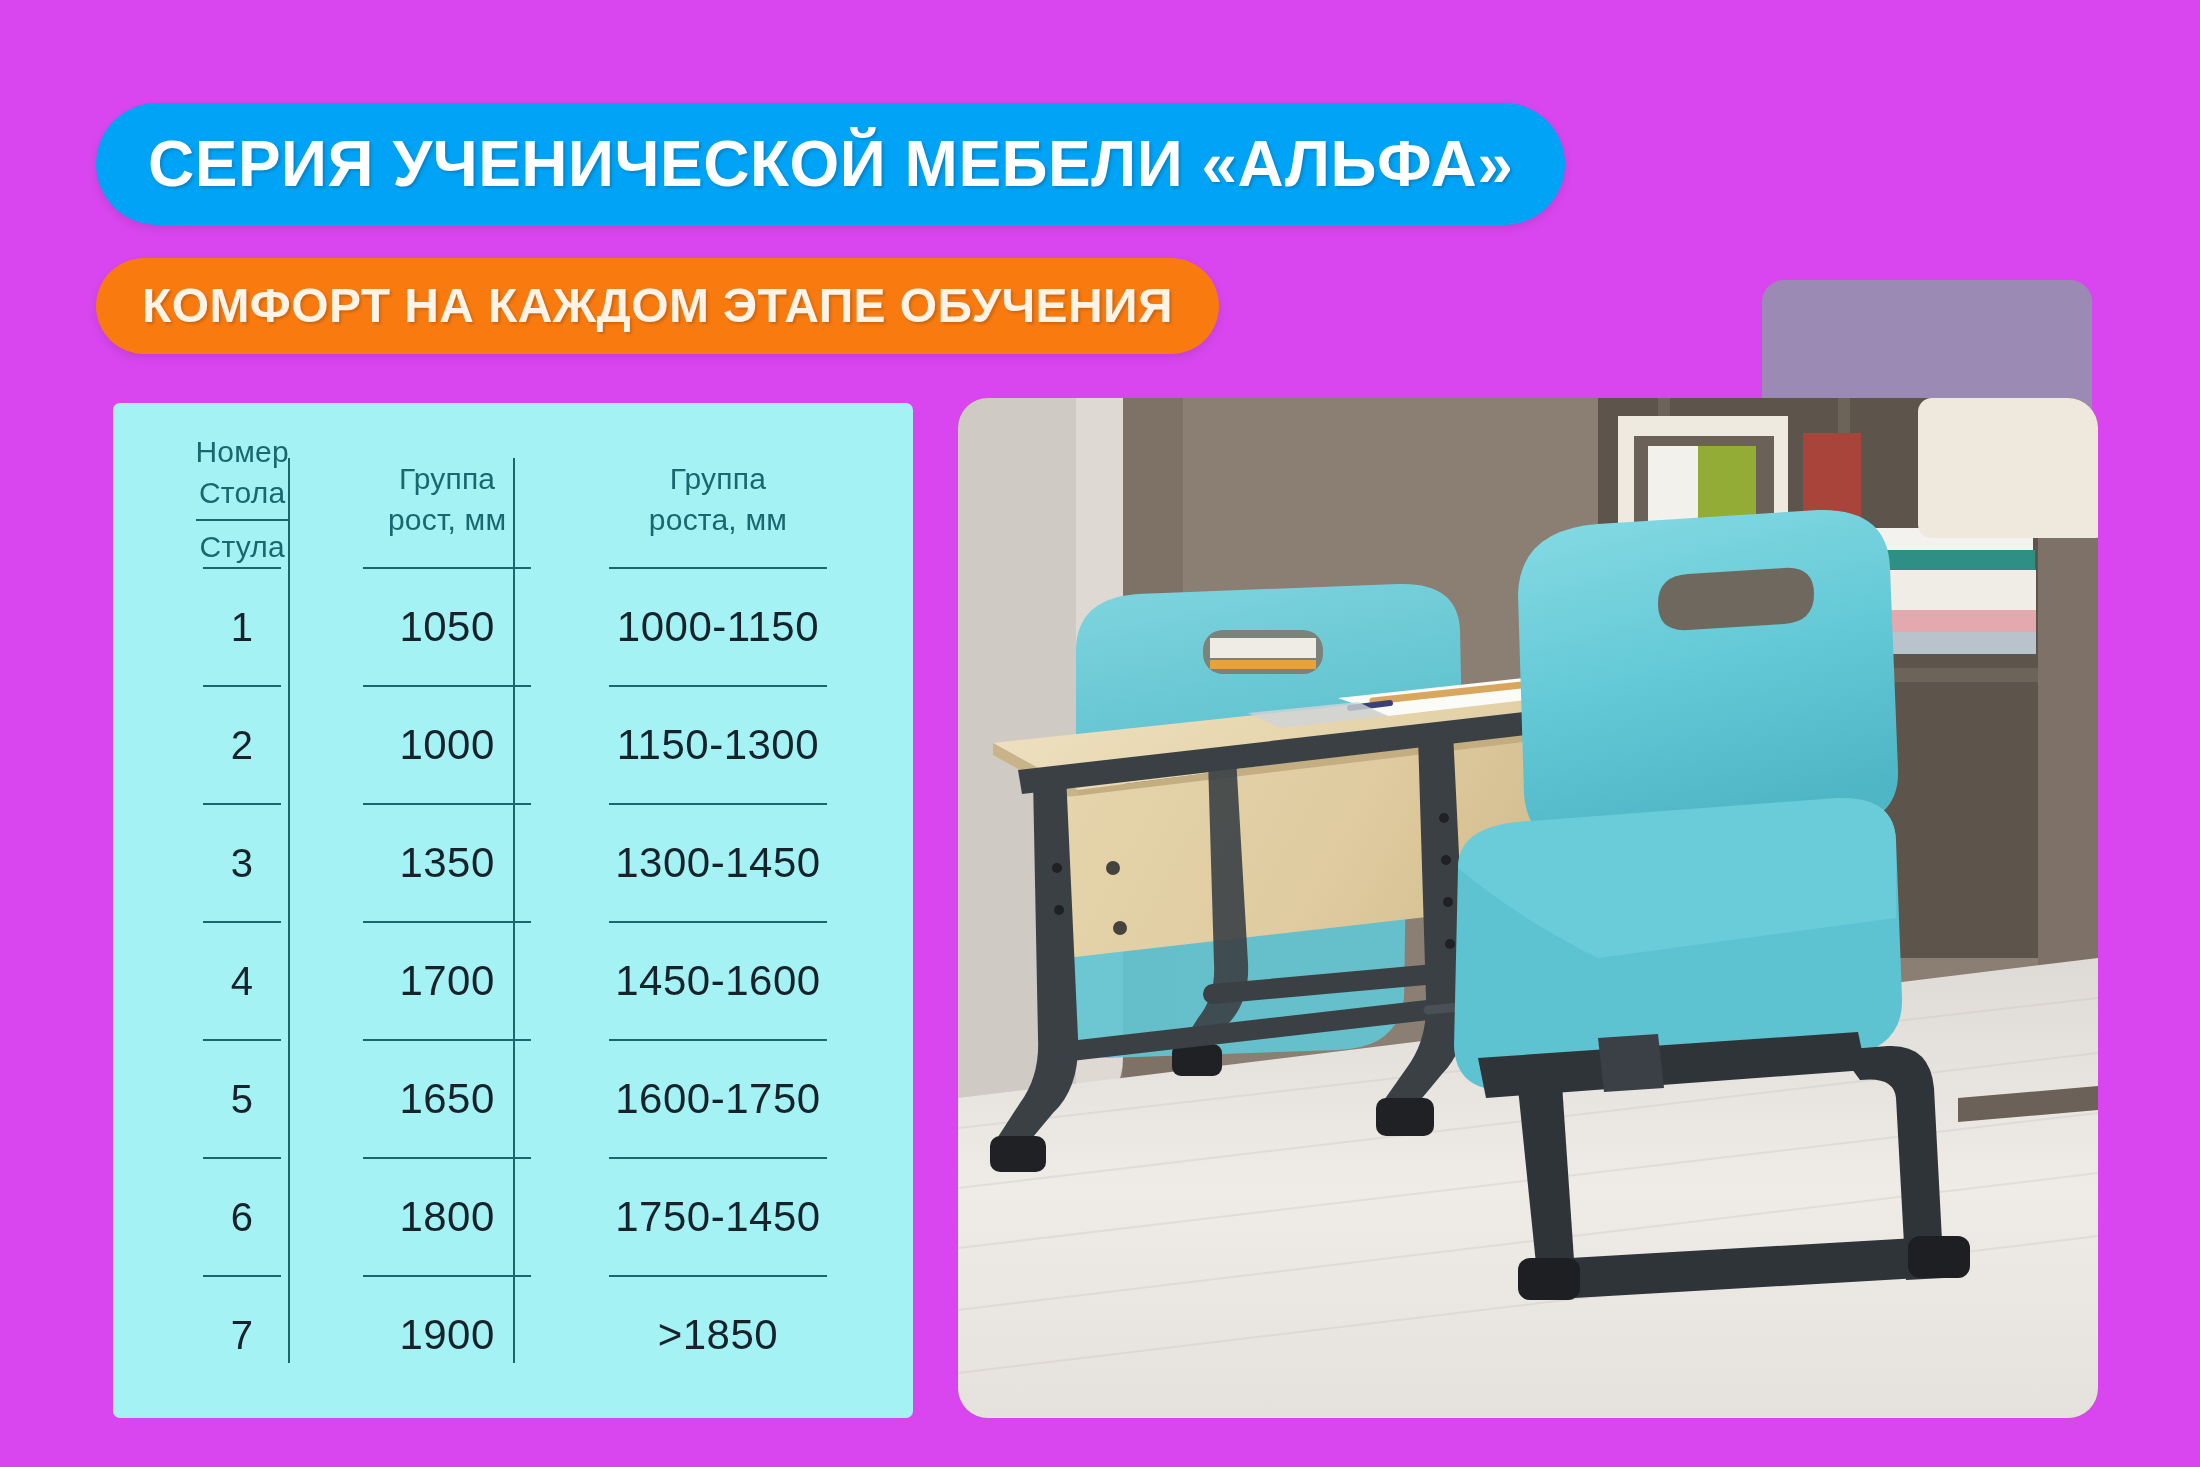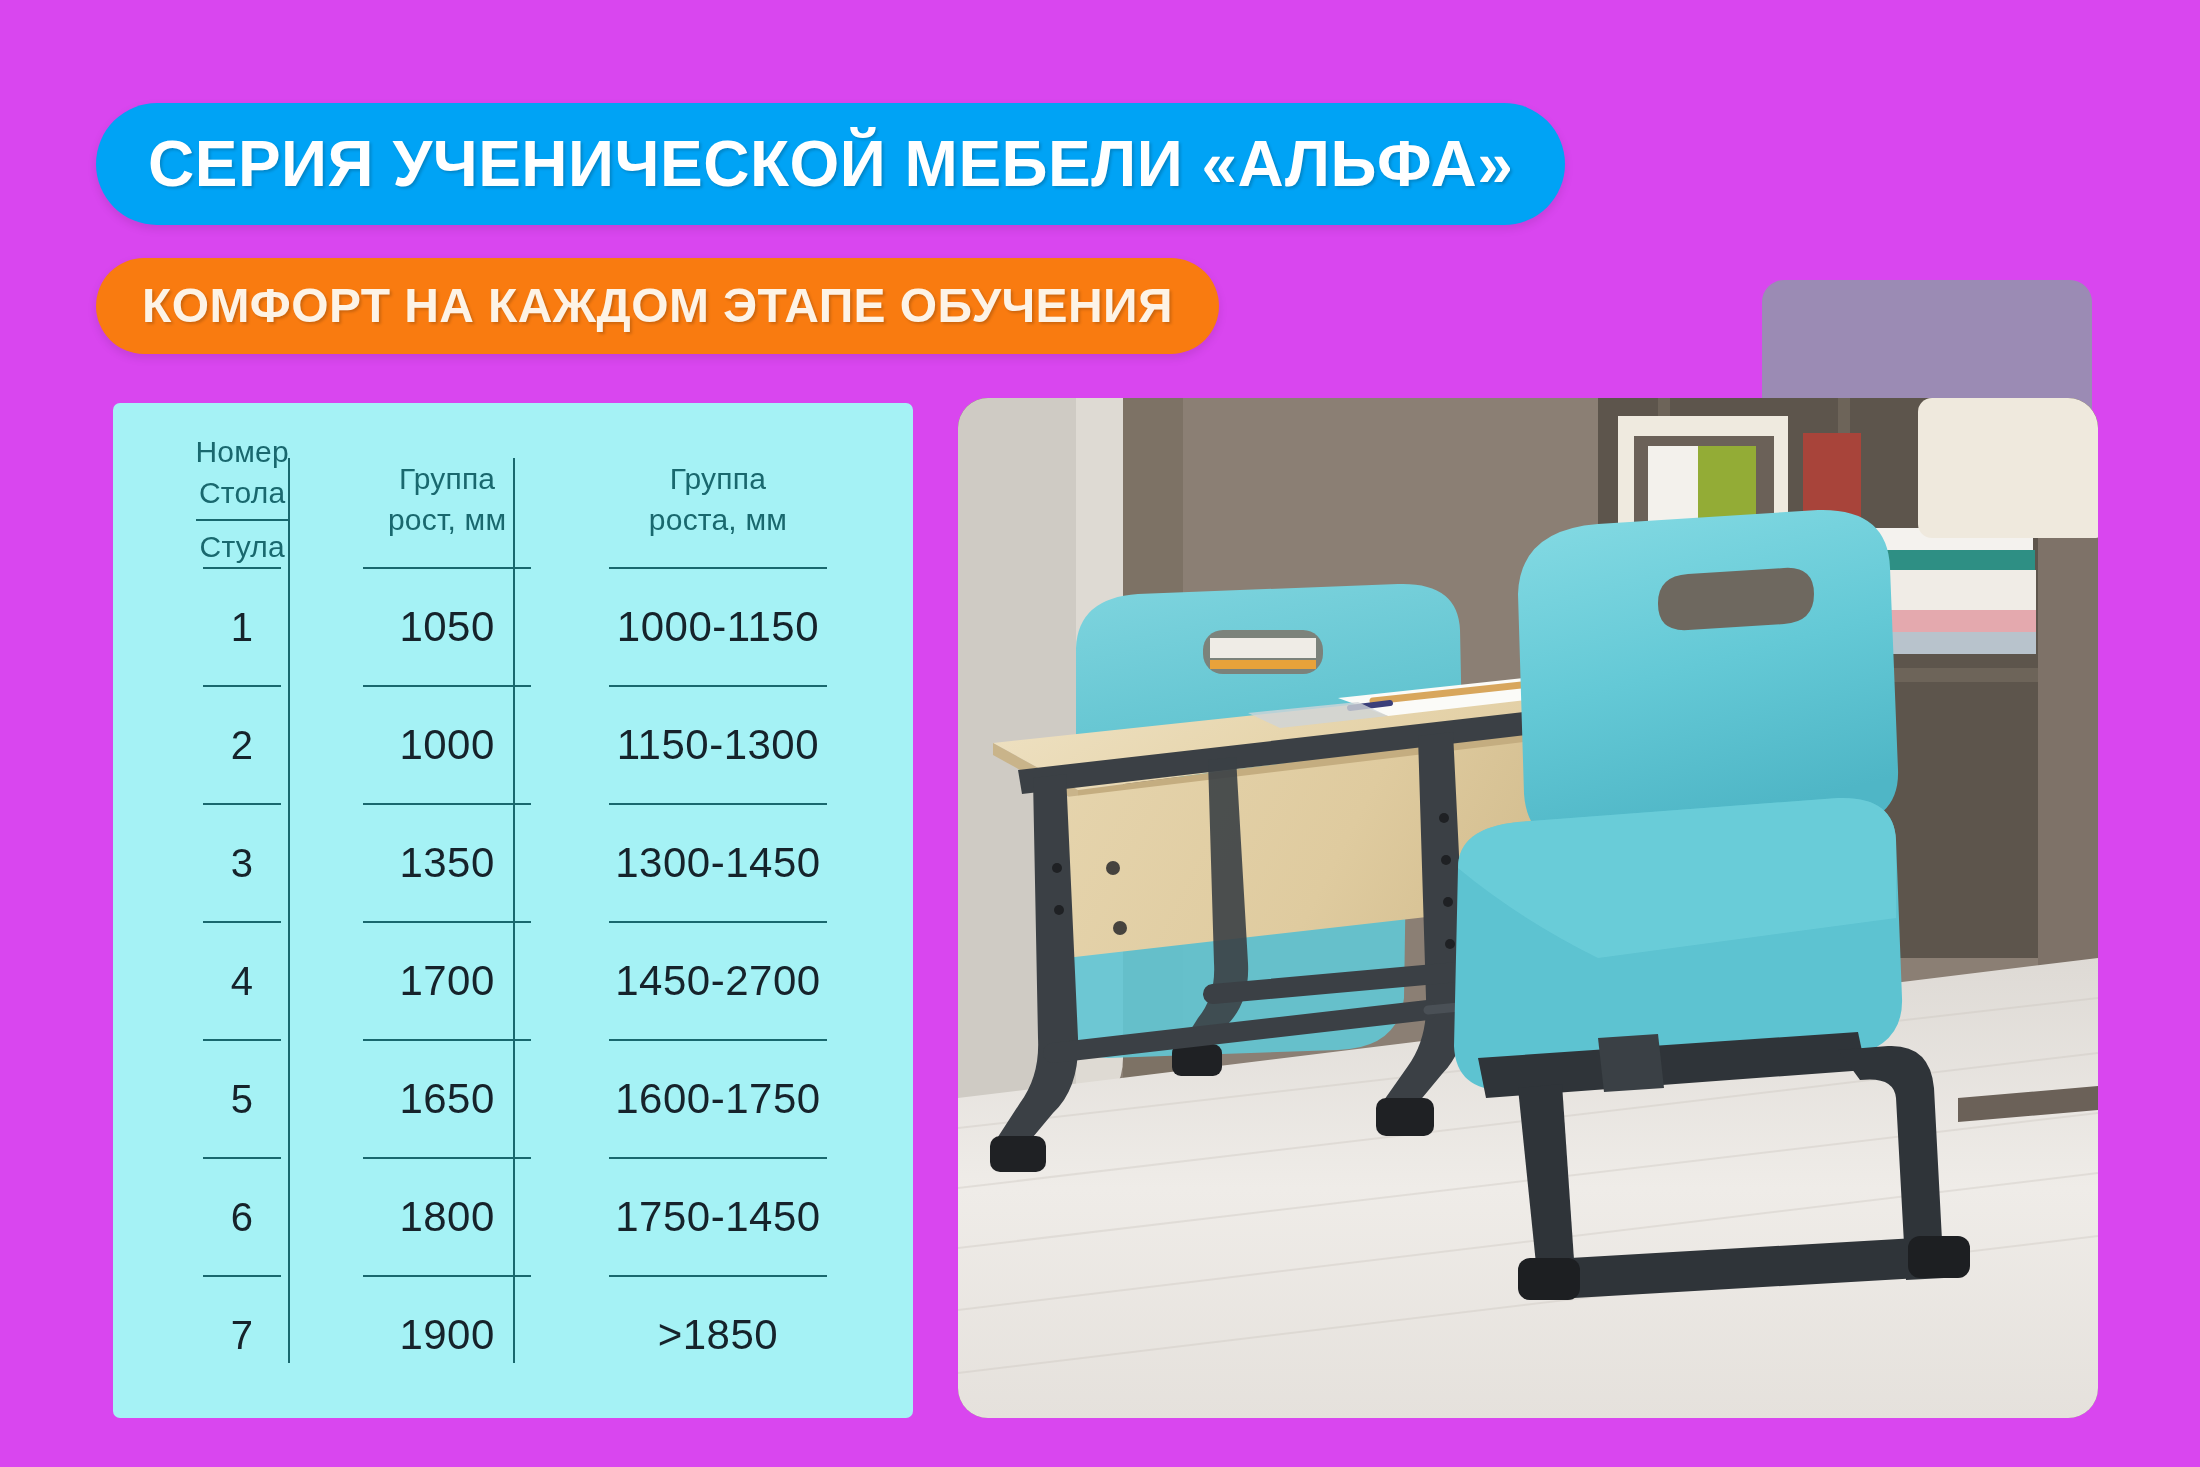--- a/index.html
+++ b/index.html
@@ -285,21 +285,21 @@
               <div class="sep-line sep-c2"></div>
             </td>
           <td>
               <div class="sep-line sep-c3"></div>
             </td>
         </tr>
 
         <tr>
           <td class="num">4</td>
           <td class="val">1700</td>
-          <td class="rng">1450-2700</td>
+          <td class="rng">1450-1600</td>
         </tr>
         <tr class="sep-row">
           <td>
               <div class="sep-line sep-c1"></div>
             </td>
           <td>
               <div class="sep-line sep-c2"></div>
             </td>
           <td>
               <div class="sep-line sep-c3"></div>

